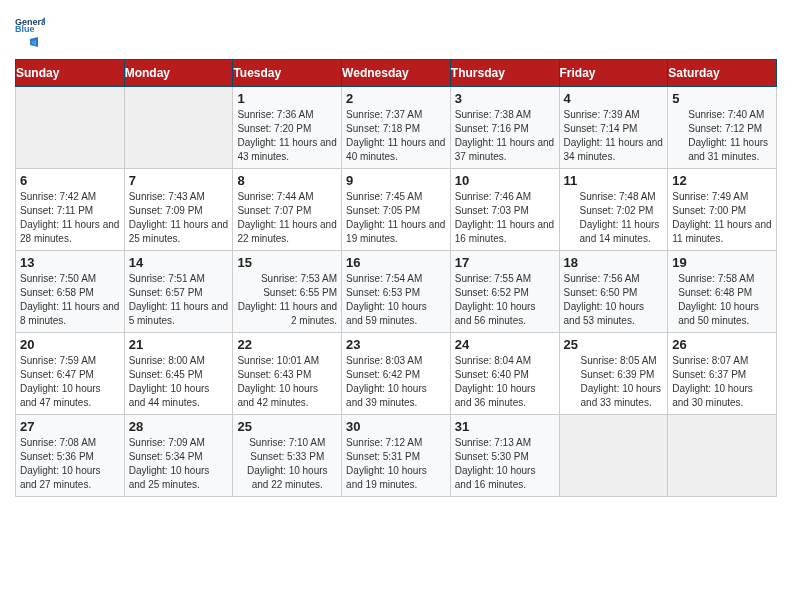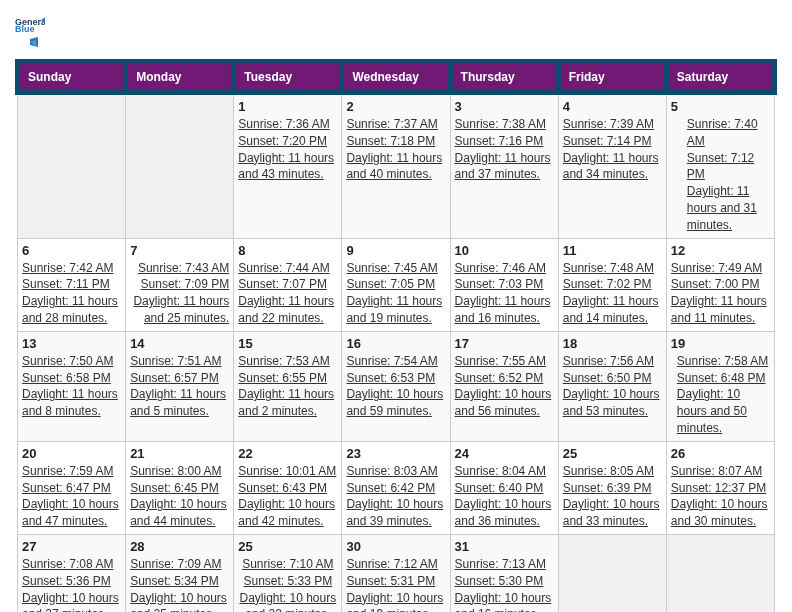--- a/index.html
+++ b/index.html
@@ -37,27 +37,27 @@
     .subtitle {
       font-size: 14px;
       color: #555;
     }
     table {
       width: 100%;
       border-collapse: collapse;
       font-size: 11px;
     }
     thead tr th {
-      background-color: #701a75;
+      background-color: #b91c1c;
       color: #fff;
-      padding: 6px 8px;
+      padding: 6px 0;
       text-align: left;
       font-size: 12px;
       font-weight: bold;
-      border: 5px solid #0c4a6e;
+      border: 1px solid #0c4a6e;
     }
     tbody tr td {
       border: 1px solid #ccc;
       vertical-align: top;
       padding: 4px;
       height: 80px;
       width: 14.28%;
       background: #fff;
     }
     tbody tr:nth-child(odd) td {
@@ -68,23 +68,22 @@
     }
     .day-number {
       font-weight: bold;
       font-size: 13px;
       color: #222;
       display: block;
       margin-bottom: 2px;
     }
     .day-info {
       color: #333;
-      font-size: 12px;
+      font-size: 10px;
       line-height: 1.4;
-      text-decoration: underline;
     }
     .empty-cell {
       background: #f0f0f0 !important;
     }
   </style>
 </head>
 <body>
 
 <div class="header">
   <div class="logo">
@@ -157,21 +156,21 @@
       </tr>
       <tr>
         <td>
           <span class="day-number">6</span>
           <div class="day-info" style="white-space: pre-line;">Sunrise: 7:42 AM
 Sunset: 7:11 PM
 Daylight: 11 hours and 28 minutes.</div>
         </td>
         <td>
           <span class="day-number">7</span>
-          <div class="day-info" style="white-space: pre-line; text-align: right;">Sunrise: 7:43 AM
+          <div class="day-info" style="white-space: pre-line;">Sunrise: 7:43 AM
 Sunset: 7:09 PM
 Daylight: 11 hours and 25 minutes.</div>
         </td>
         <td>
           <span class="day-number">8</span>
           <div class="day-info" style="white-space: pre-line;">Sunrise: 7:44 AM
 Sunset: 7:07 PM
 Daylight: 11 hours and 22 minutes.</div>
         </td>
         <td>
@@ -181,21 +180,21 @@
 Daylight: 11 hours and 19 minutes.</div>
         </td>
         <td>
           <span class="day-number">10</span>
           <div class="day-info" style="white-space: pre-line;">Sunrise: 7:46 AM
 Sunset: 7:03 PM
 Daylight: 11 hours and 16 minutes.</div>
         </td>
         <td>
           <span class="day-number">11</span>
-          <div class="day-info" style="white-space: pre-line;">Sunrise: 7:48 AM
+          <div class="day-info" style="white-space: pre-line; margin-left: 16px;">Sunrise: 7:48 AM
 Sunset: 7:02 PM
 Daylight: 11 hours and 14 minutes.</div>
         </td>
         <td>
           <span class="day-number">12</span>
           <div class="day-info" style="white-space: pre-line;">Sunrise: 7:49 AM
 Sunset: 7:00 PM
 Daylight: 11 hours and 11 minutes.</div>
         </td>
       </tr>
@@ -207,21 +206,21 @@
 Daylight: 11 hours and 8 minutes.</div>
         </td>
         <td>
           <span class="day-number">14</span>
           <div class="day-info" style="white-space: pre-line;">Sunrise: 7:51 AM
 Sunset: 6:57 PM
 Daylight: 11 hours and 5 minutes.</div>
         </td>
         <td>
           <span class="day-number">15</span>
-          <div class="day-info" style="white-space: pre-line;">Sunrise: 7:53 AM
+          <div class="day-info" style="white-space: pre-line; text-align: right;">Sunrise: 7:53 AM
 Sunset: 6:55 PM
 Daylight: 11 hours and 2 minutes.</div>
         </td>
         <td>
           <span class="day-number">16</span>
           <div class="day-info" style="white-space: pre-line;">Sunrise: 7:54 AM
 Sunset: 6:53 PM
 Daylight: 10 hours and 59 minutes.</div>
         </td>
         <td>
@@ -269,28 +268,28 @@
 Daylight: 10 hours and 39 minutes.</div>
         </td>
         <td>
           <span class="day-number">24</span>
           <div class="day-info" style="white-space: pre-line;">Sunrise: 8:04 AM
 Sunset: 6:40 PM
 Daylight: 10 hours and 36 minutes.</div>
         </td>
         <td>
           <span class="day-number">25</span>
-          <div class="day-info" style="white-space: pre-line;">Sunrise: 8:05 AM
+          <div class="day-info" style="white-space: pre-line; margin-left: 17px;">Sunrise: 8:05 AM
 Sunset: 6:39 PM
 Daylight: 10 hours and 33 minutes.</div>
         </td>
         <td>
           <span class="day-number">26</span>
           <div class="day-info" style="white-space: pre-line;">Sunrise: 8:07 AM
-Sunset: 12:37 PM
+Sunset: 6:37 PM
 Daylight: 10 hours and 30 minutes.</div>
         </td>
       </tr>
       <tr>
         <td>
           <span class="day-number">27</span>
           <div class="day-info" style="white-space: pre-line;">Sunrise: 7:08 AM
 Sunset: 5:36 PM
 Daylight: 10 hours and 27 minutes.</div>
         </td>

